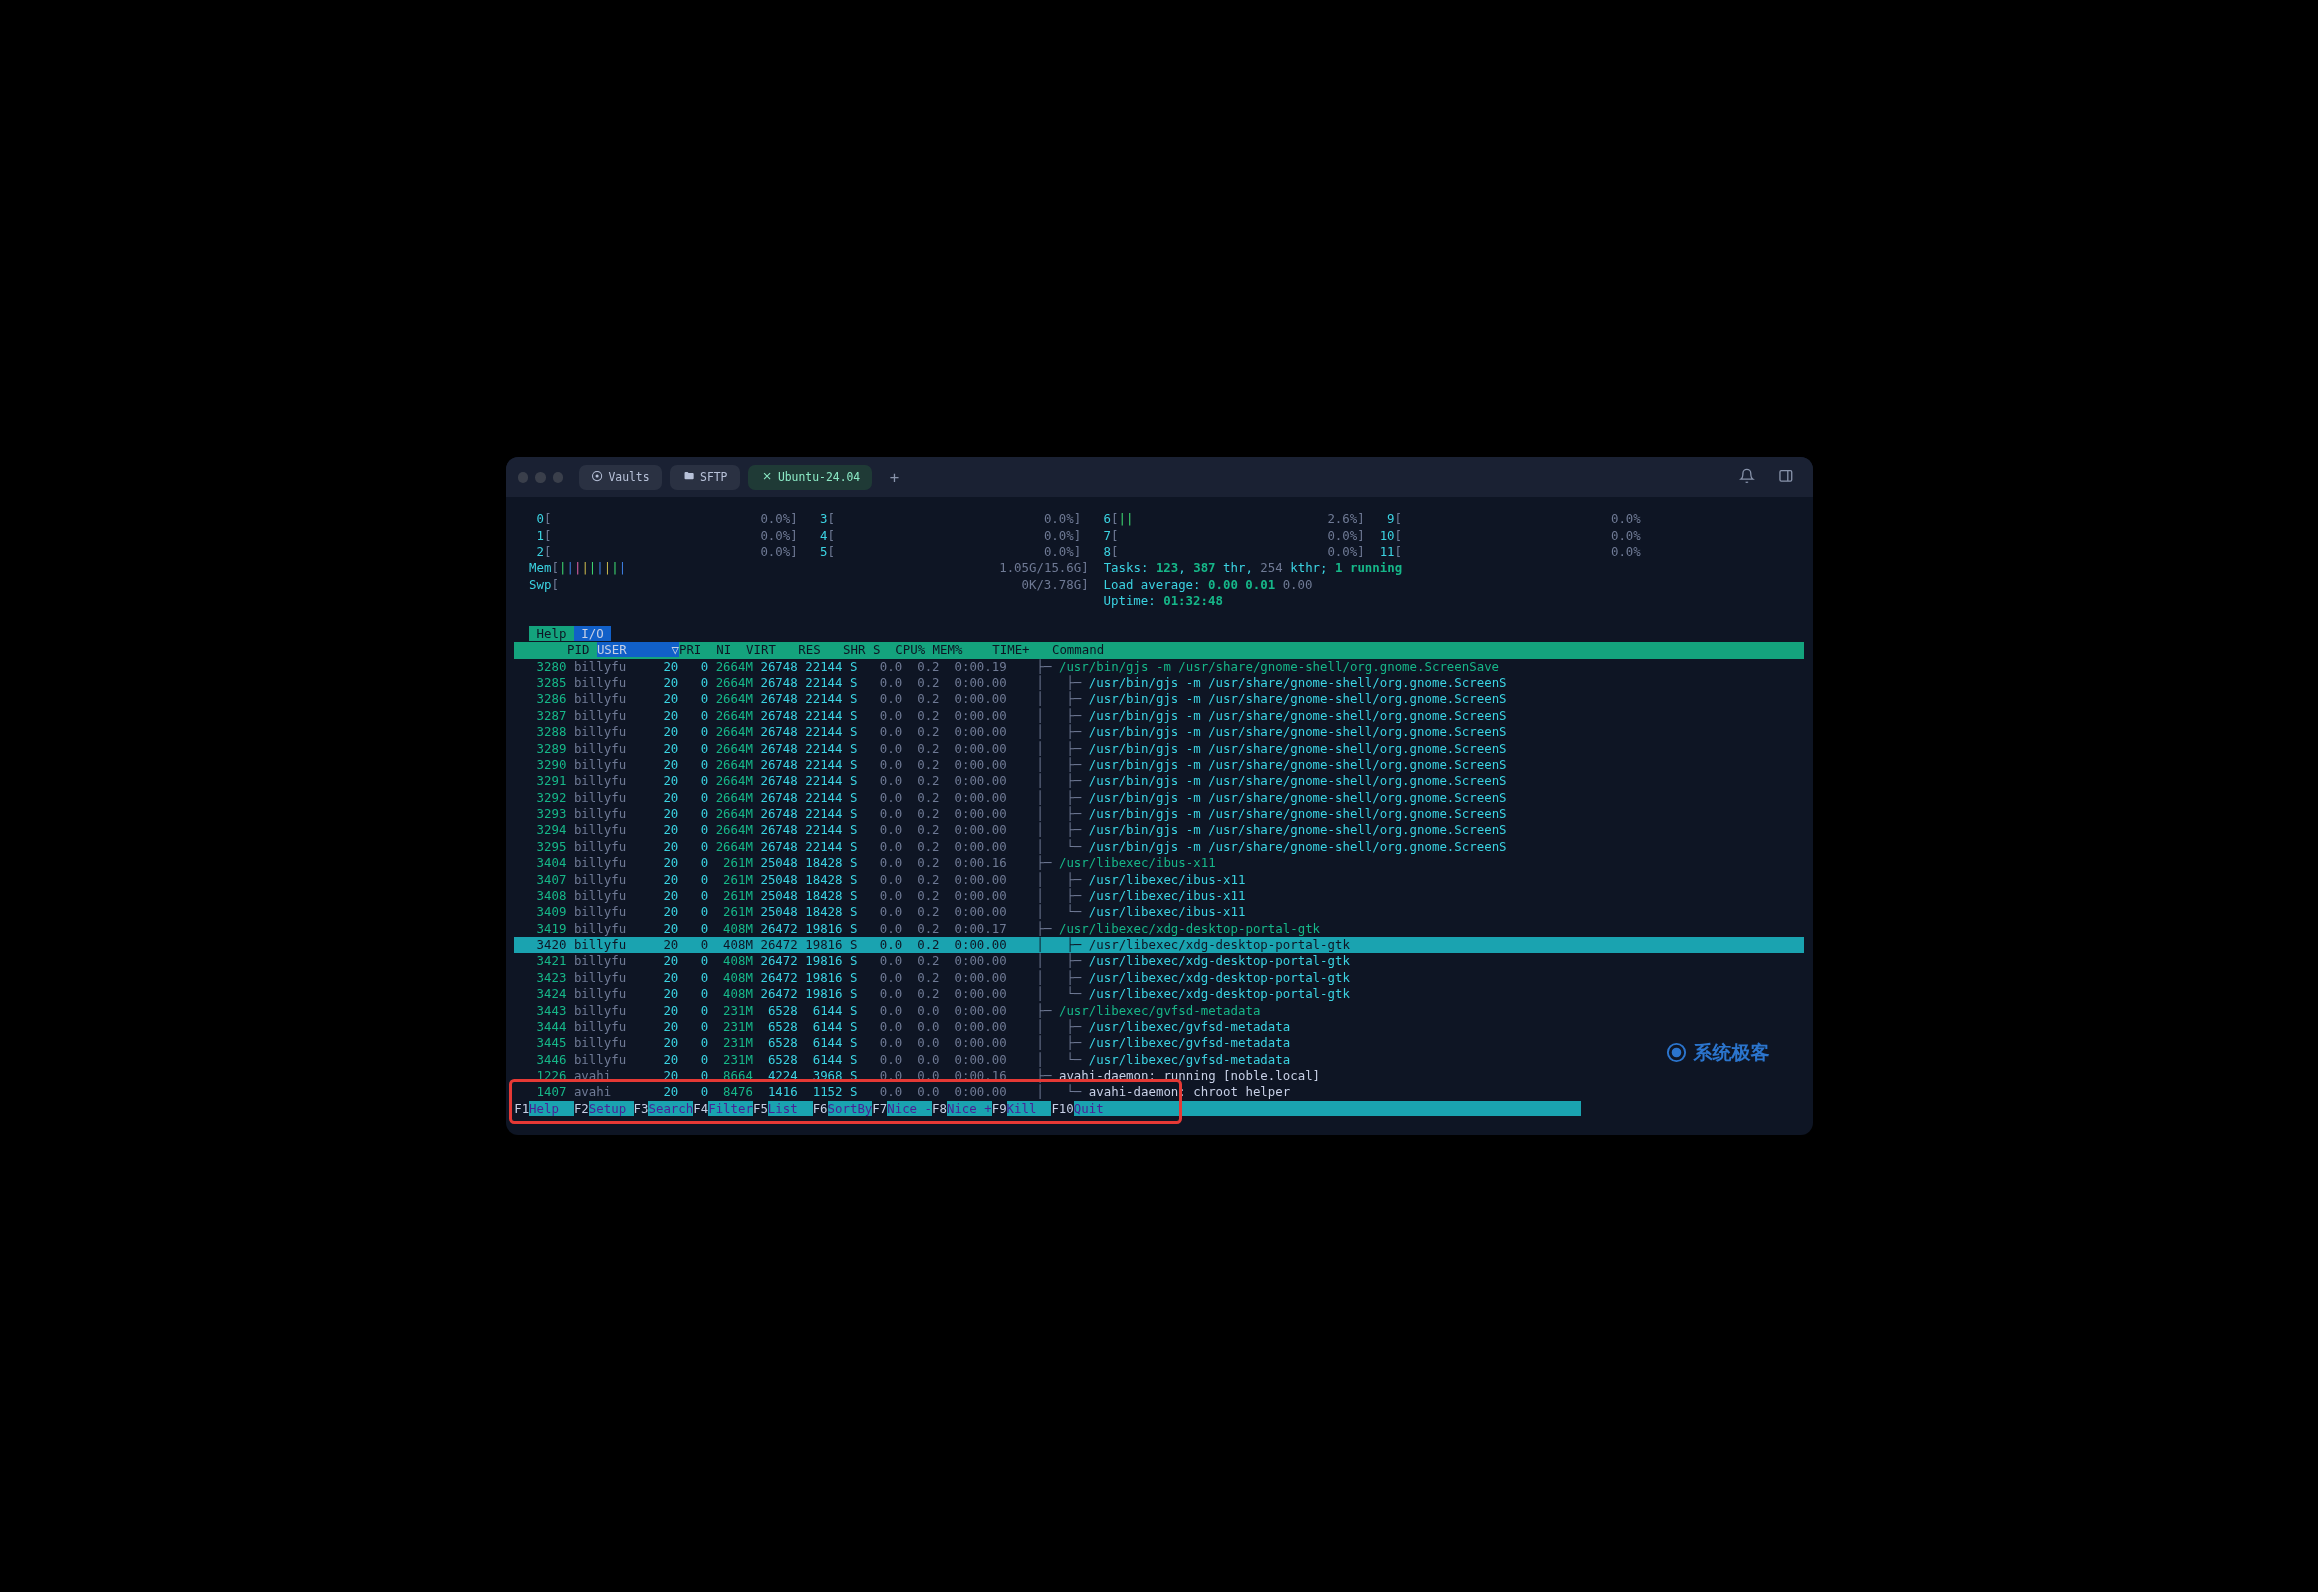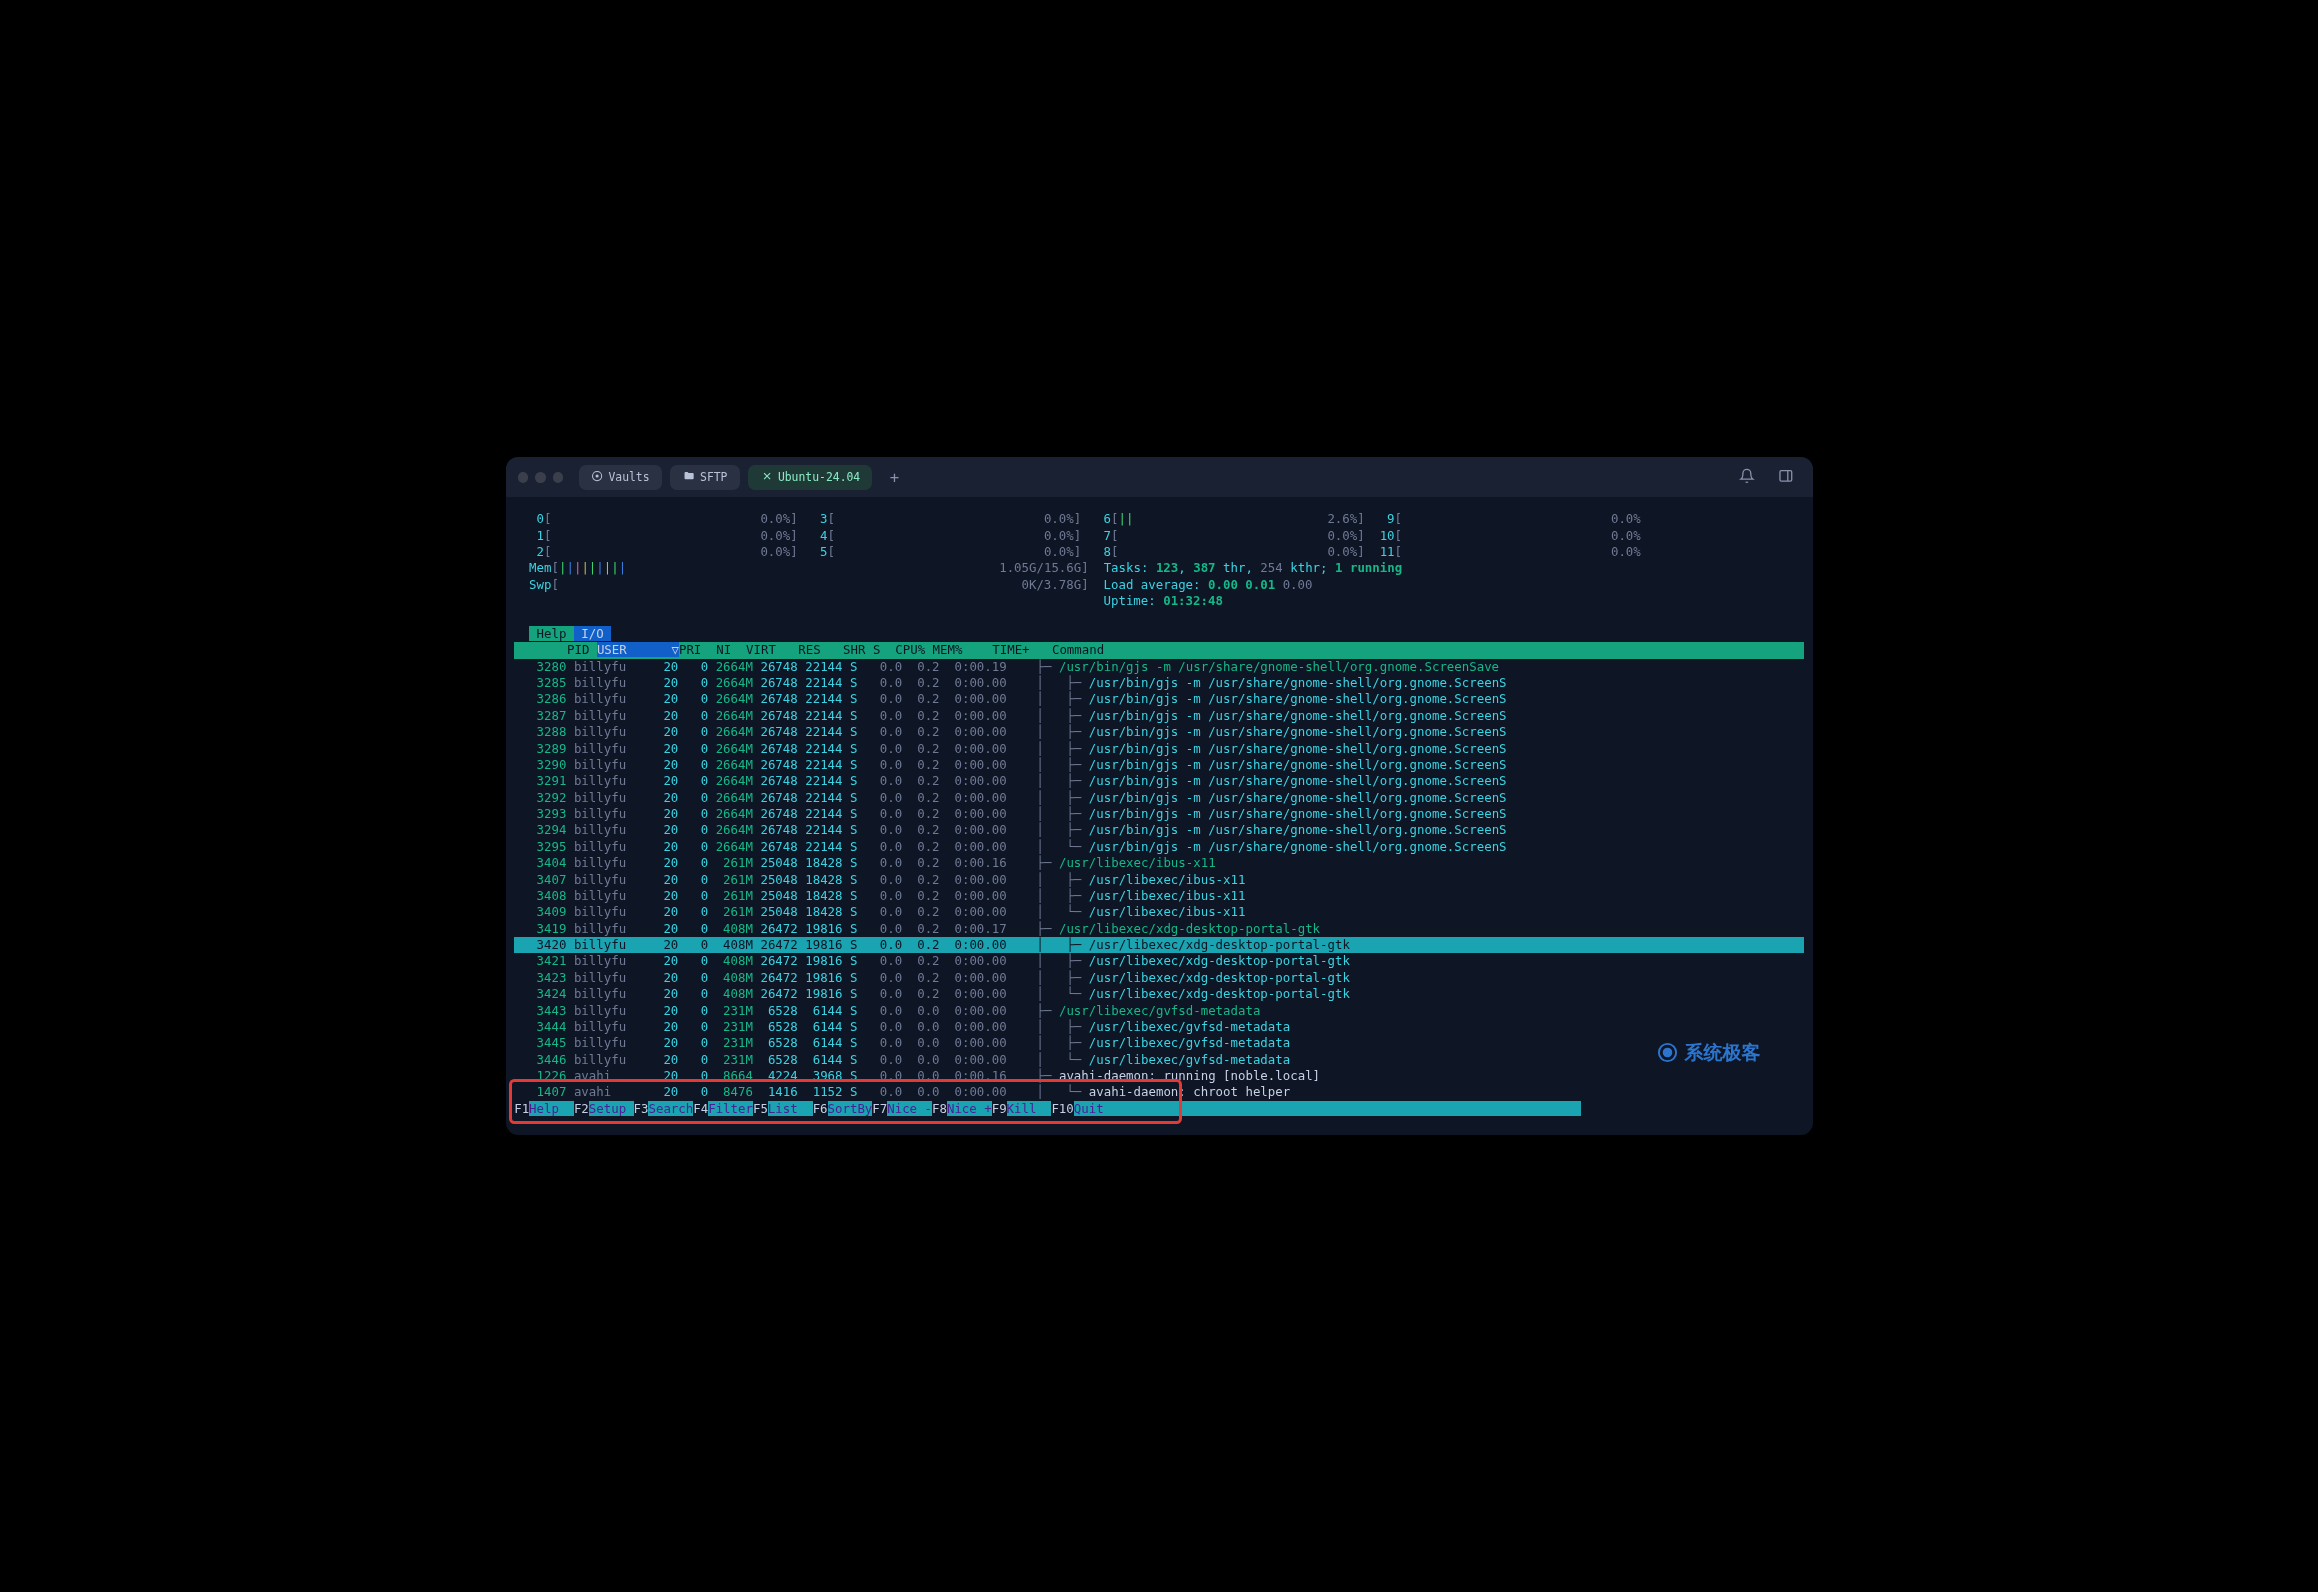--- a/index.html
+++ b/index.html
@@ -70,21 +70,21 @@
 
   .fkeys { background:transparent; }
   .fkeys .fk { background:#1aa3b0; color:#4c1d95; }
   .fkeys .fn { color:#c7d0e6; }
 
   .red-anno {
     position:absolute; border:3.5px solid #e53935; border-radius:5.2px;
     pointer-events:none;
   }
   .watermark {
-    position:absolute; right:52px; bottom:52px; color:#2d7bd8;
+    position:absolute; right:43px; bottom:52px; color:#2d7bd8;
     font-family: sans-serif; font-weight:700; font-size:19px;
     display:flex; align-items:center; gap:5.2px; opacity:.95;
     pointer-events:none;
   }
   .watermark svg { width:23px; height:23px; }
 </style>
 </head>
 <body>
 
 <div class="window">

